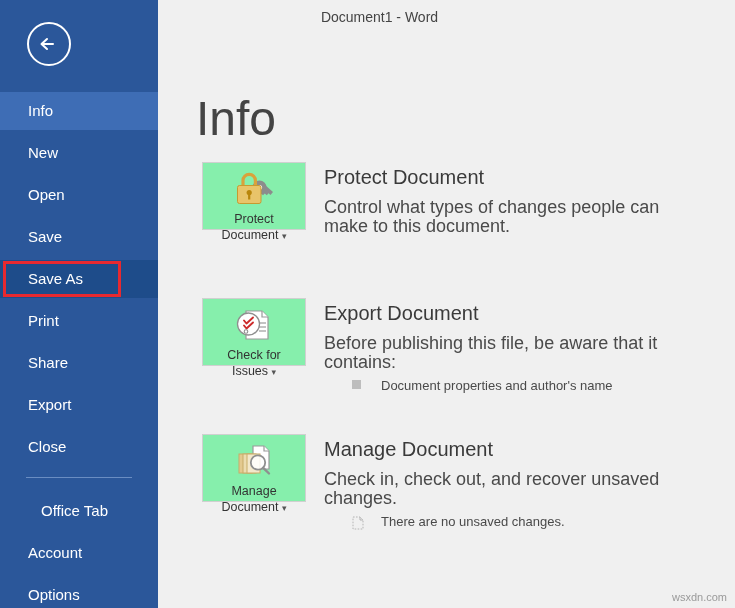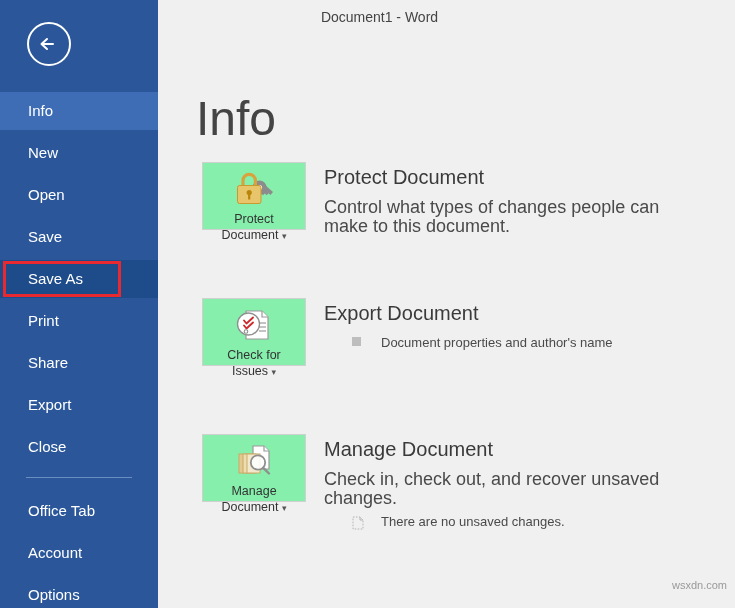--- a/index.html
+++ b/index.html
@@ -187,21 +187,21 @@
   .detail-row .detail-text {
     font-size: 13px;
     color: #4a4a4a;
     line-height: 18px;
     padding-left: 11px;
   }
 
   #watermark {
     position: absolute;
     right: 8px;
-    bottom: 17px;
+    bottom: 5px;
     font-size: 11px;
     color: #9a9a9a;
   }
 </style>
 </head>
 <body>
 
 <div id="app">
 
   <div id="sidebar">
@@ -217,21 +217,21 @@
     <div class="nav-item" style="top:176px;"><span>Open</span></div>
     <div class="nav-item pressed" style="top:260px;"><span>Save As</span></div>
     <div class="nav-item" style="top:218px;"><span>Save</span></div>
     <div class="nav-item" style="top:302px;"><span>Print</span></div>
     <div class="nav-item" style="top:344px;"><span>Share</span></div>
     <div class="nav-item" style="top:386px;"><span>Export</span></div>
     <div class="nav-item" style="top:428px;"><span>Close</span></div>
 
     <div id="nav-divider"></div>
 
-    <div class="nav-item" style="top:492px;"><span>Office Tab</span></div>
+    <div class="nav-item" style="top:492px;margin-left:13px;"><span>Office Tab</span></div>
     <div class="nav-item" style="top:534px;"><span>Account</span></div>
     <div class="nav-item" style="top:576px;"><span>Options</span></div>
 
     <div id="save-as-highlight"></div>
   </div>
 
   <div id="title-bar">
     <div id="doc-title">Document1 - Word</div>
   </div>
 
@@ -288,20 +288,21 @@
           </svg>
         </div>
         <div class="btn-label">
           <span>Check for</span><br>
           <span>Issues</span>
           <span class="caret">▾</span>
         </div>
       </div>
       <div class="section-body">
         <div class="section-title">Export Document</div>
+        <div class="section-desc">Before publishing this file, be aware that it contains:</div>
         <div class="detail-row">
           <span class="bullet-icon">
             <svg width="9" height="9" viewBox="0 0 9 9" aria-hidden="true">
                 <rect x="0" y="0" width="9" height="9" fill="#bdbdbd"></rect>
               </svg>
           </span>
           <span class="detail-text">Document properties and author's name</span>
         </div>
       </div>
     </div>

